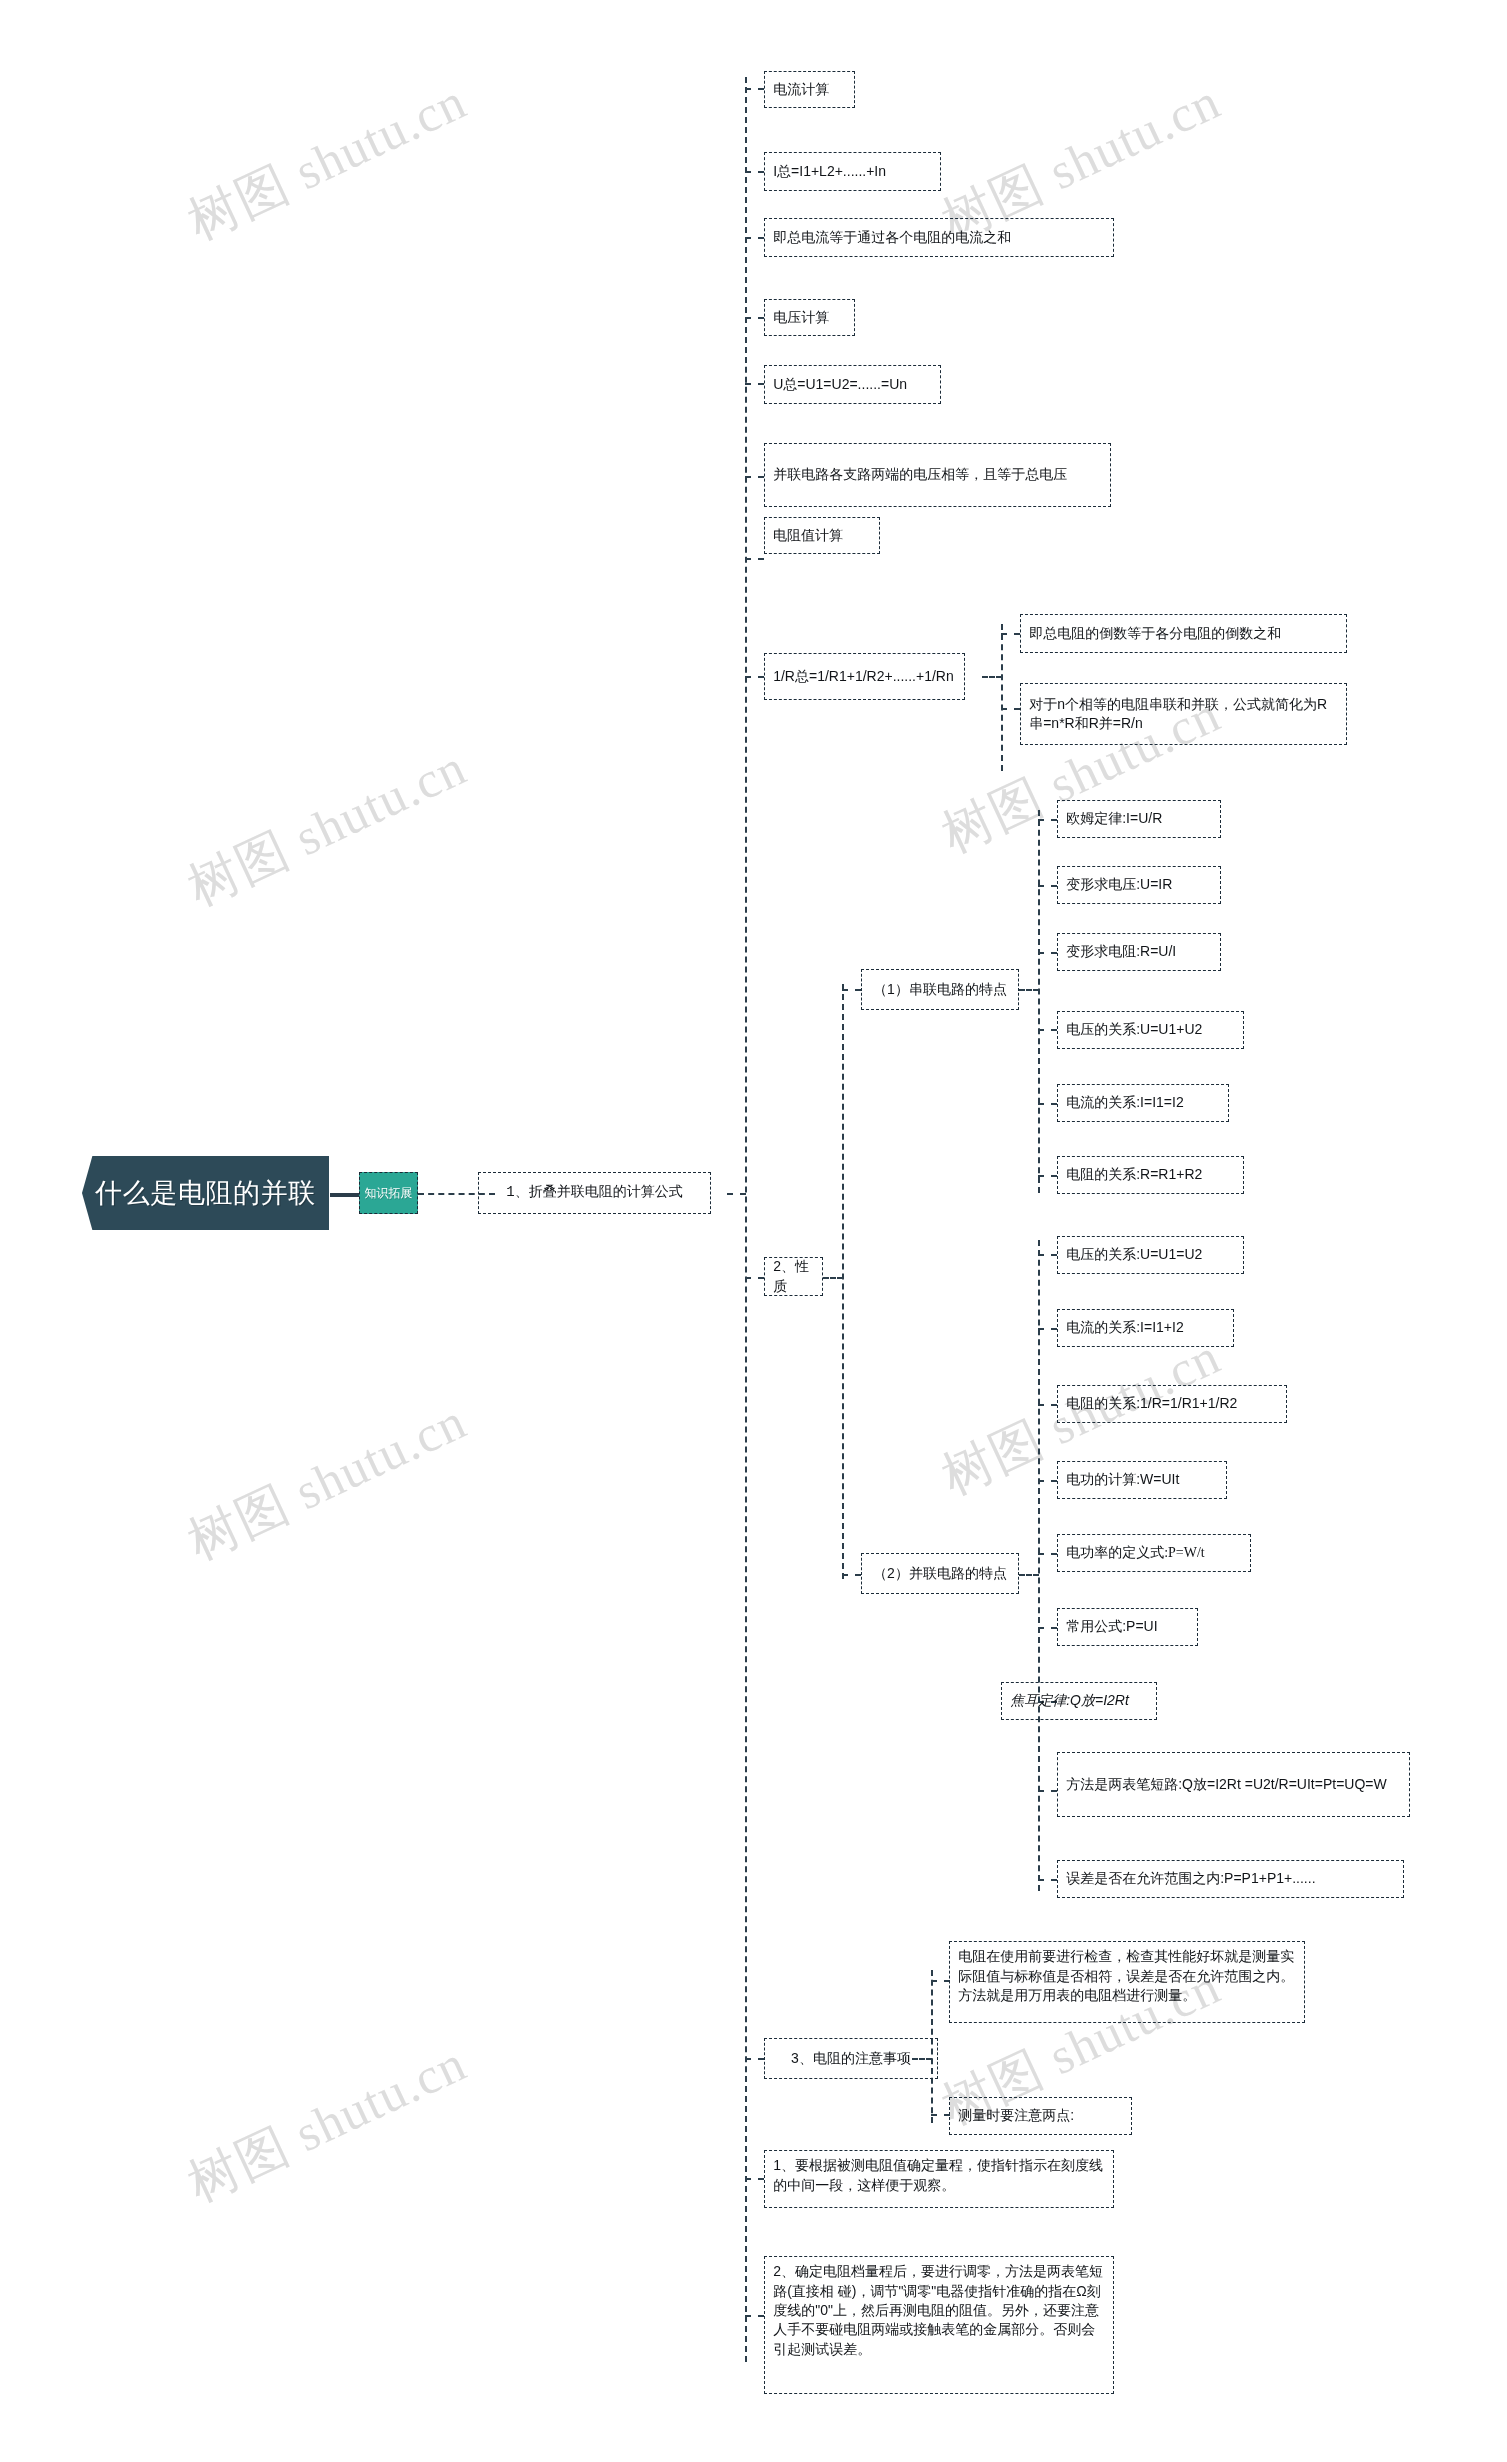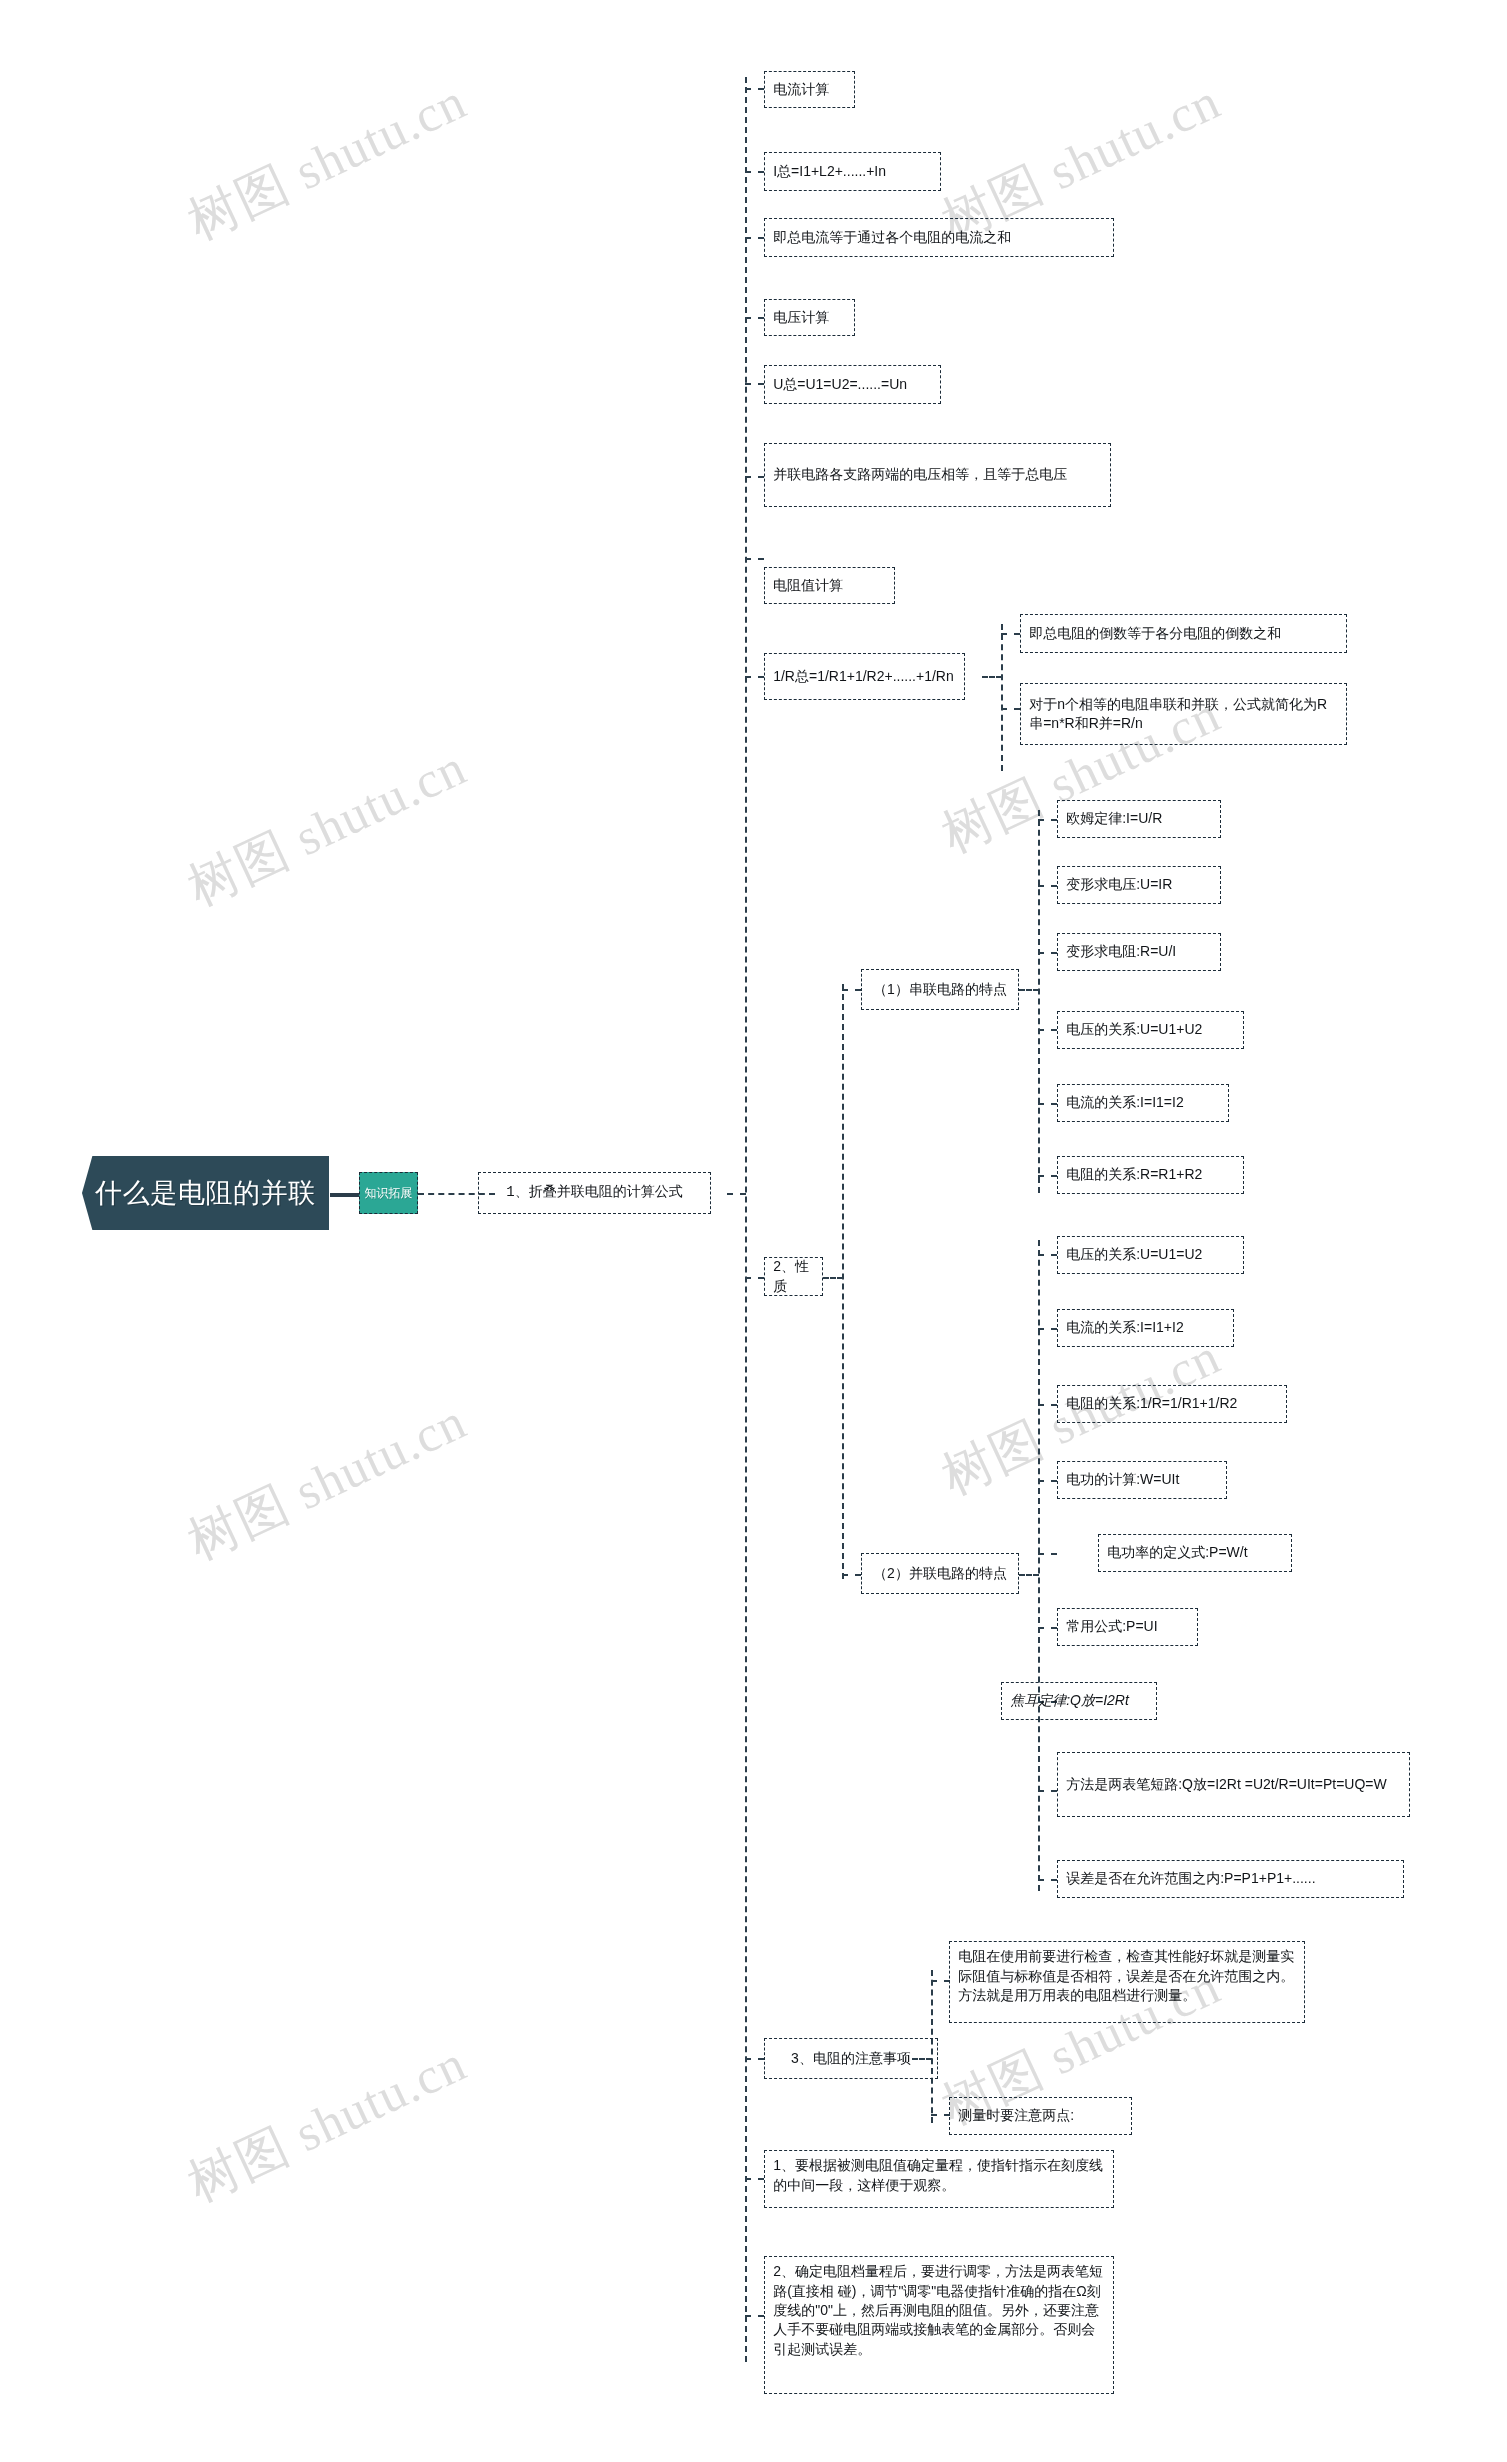--- a/index.html
+++ b/index.html
@@ -169,21 +169,21 @@
   <div id="topic-node" style="left:359px;top:1172px;width:59px;height:42px;">知识拓展</div>
 
   <div class="node" style="left:478px;top:1172px;width:233px;height:42px;justify-content:center;font-family:Liberation Mono, monospace;">1、折叠并联电阻的计算公式</div>
 
   <div class="node" style="left:764px;top:71px;width:91px;height:37px;">电流计算</div>
   <div class="node" style="left:764px;top:152px;width:177px;height:39px;">I总=I1+L2+......+In</div>
   <div class="node" style="left:764px;top:218px;width:350px;height:39px;">即总电流等于通过各个电阻的电流之和</div>
   <div class="node" style="left:764px;top:299px;width:91px;height:37px;">电压计算</div>
   <div class="node" style="left:764px;top:365px;width:177px;height:39px;">U总=U1=U2=......=Un</div>
   <div class="node" style="left:764px;top:443px;width:347px;height:64px;">并联电路各支路两端的电压相等，且等于总电压</div>
-  <div class="node" style="left:764px;top:567px;width:131px;height:37px;padding-left:8px;">电阻值计算</div>
+  <div class="node" style="left:764px;top:517px;width:116px;height:37px;padding-left:8px;">电阻值计算</div>
   <div class="node" style="left:764px;top:653px;width:201px;height:47px;">1/R总=1/R1+1/R2+......+1/Rn</div>
 
   <div class="node" style="left:1020px;top:614px;width:327px;height:39px;">即总电阻的倒数等于各分电阻的倒数之和</div>
   <div class="node" style="left:1020px;top:683px;width:327px;height:62px;">对于n个相等的电阻串联和并联，公式就简化为R串=n*R和R并=R/n</div>
 
   <div class="node" style="left:764px;top:1257px;width:59px;height:39px;justify-content:center;">2、性质</div>
 
   <div class="node" style="left:861px;top:969px;width:158px;height:41px;justify-content:center;">（1）串联电路的特点</div>
   <div class="node" style="left:861px;top:1553px;width:158px;height:41px;justify-content:center;">（2）并联电路的特点</div>
 
@@ -191,21 +191,21 @@
   <div class="node" style="left:1057px;top:866px;width:164px;height:38px;">变形求电压:U=IR</div>
   <div class="node" style="left:1057px;top:933px;width:164px;height:38px;">变形求电阻:R=U/I</div>
   <div class="node" style="left:1057px;top:1011px;width:187px;height:38px;">电压的关系:U=U1+U2</div>
   <div class="node" style="left:1057px;top:1084px;width:172px;height:38px;">电流的关系:I=I1=I2</div>
   <div class="node" style="left:1057px;top:1156px;width:187px;height:38px;">电阻的关系:R=R1+R2</div>
 
   <div class="node" style="left:1057px;top:1236px;width:187px;height:38px;">电压的关系:U=U1=U2</div>
   <div class="node" style="left:1057px;top:1309px;width:177px;height:38px;">电流的关系:I=I1+I2</div>
   <div class="node" style="left:1057px;top:1385px;width:230px;height:38px;">电阻的关系:1/R=1/R1+1/R2</div>
   <div class="node" style="left:1057px;top:1461px;width:170px;height:38px;">电功的计算:W=UIt</div>
-  <div class="node" style="left:1098px;top:1534px;width:194px;height:38px;">电功率的定义式:P=W/t</div>
+  <div class="node" style="left:1057px;top:1534px;width:194px;height:38px;font-family:Liberation Serif, serif;">电功率的定义式:P=W/t</div>
   <div class="node" style="left:1057px;top:1608px;width:141px;height:38px;">常用公式:P=UI</div>
   <div class="node" style="left:1001px;top:1682px;width:156px;height:38px;font-style:italic;">焦耳定律:Q放=I2Rt</div>
   <div class="node" style="left:1057px;top:1752px;width:353px;height:65px;">方法是两表笔短路:Q放=I2Rt =U2t/R=UIt=Pt=UQ=W</div>
   <div class="node" style="left:1057px;top:1860px;width:347px;height:38px;">误差是否在允许范围之内:P=P1+P1+......</div>
 
   <div class="node" style="left:764px;top:2038px;width:174px;height:41px;justify-content:center;">3、电阻的注意事项</div>
 
   <div class="node" style="left:949px;top:1941px;width:356px;height:82px;align-items:flex-start;">电阻在使用前要进行检查，检查其性能好坏就是测量实际阻值与标称值是否相符，误差是否在允许范围之内。方法就是用万用表的电阻档进行测量。</div>
   <div class="node" style="left:949px;top:2097px;width:183px;height:38px;">测量时要注意两点:</div>
 

